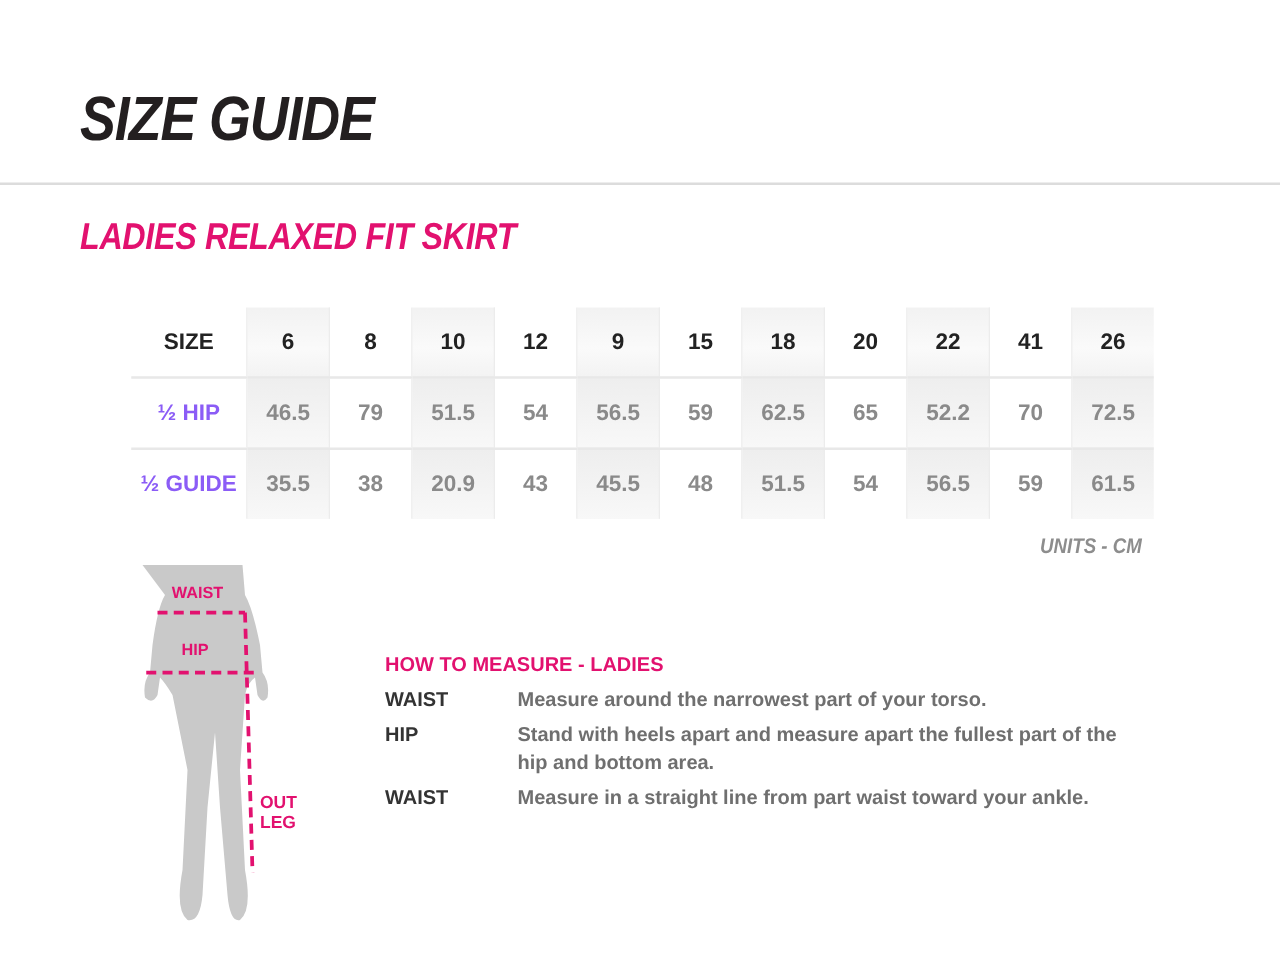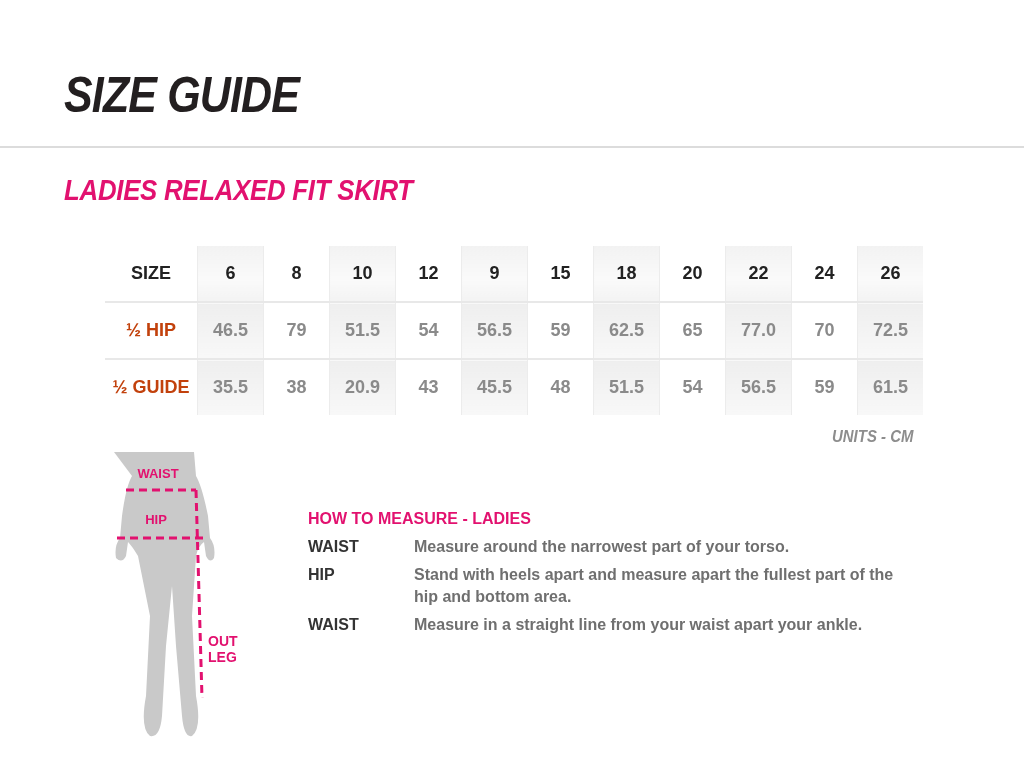--- a/index.html
+++ b/index.html
@@ -37,37 +37,37 @@
     height: 55px; text-align: center; vertical-align: middle;
     font-size: 18px; font-weight: bold;
     padding: 0;
     border-left: 1px solid #ececec;
   }
   table.sizes td.label { width: 92px; border-left: none; text-align: center; }
   table.sizes td.val { width: 65px; }
   table.sizes tr.hdr td { color: #222; }
   table.sizes tr.hdr td.label { color: #222; }
   table.sizes tr.row td { color: #8a8a8a; border-top: 2px solid #e8e8e8; }
-  table.sizes tr.row td.label { color: #c2410c; margin-top: 16px; }
+  table.sizes tr.row td.label { color: #8b5cf6; margin-top: 16px; }
   table.sizes td.shade {
     background: linear-gradient(to bottom, #f2f2f2 0%, #fafafa 60%, #f3f3f3 100%);
   }
   table.sizes tr.row td.shade { background: linear-gradient(to bottom, #eeeeee, #f8f8f8); }
   .units {
     position: absolute; left: 832px; top: 427px;
     font-weight: bold; font-style: italic; font-size: 17px;
     color: #8d8d8d; transform: scaleX(0.88); transform-origin: left top;
   }
   .figure { position: absolute; left: 92px; top: 446px; width: 160px; height: 300px; }
   .figure svg { width: 160px; height: 300px; }
   .measure {
     position: absolute; left: 308px; top: 506px; width: 640px;
   }
   .measure h3 {
-    margin: 4px 0 8px 0; font-size: 16px; font-weight: bold; color: #e2116f;
+    margin: 18px 0 8px 0; font-size: 16px; font-weight: bold; color: #e2116f;
   }
   .mrow { display: flex; font-size: 16px; line-height: 22px; margin-bottom: 6px; }
   .mrow .term { width: 106px; font-weight: bold; color: #333; flex: none; }
   .mrow .desc { color: #6f6f6f; width: 500px; font-weight: bold; }
 </style>
 </head>
 <body>
 
 <h1 class="title">SIZE GUIDE</h1>
 <div class="rule"></div>
@@ -79,34 +79,34 @@
     <td class="label">SIZE</td>
     <td class="val shade">6</td>
     <td class="val">8</td>
     <td class="val shade">10</td>
     <td class="val">12</td>
     <td class="val shade">9</td>
     <td class="val">15</td>
     <td class="val shade">18</td>
     <td class="val">20</td>
     <td class="val shade">22</td>
-    <td class="val">24</td>
+    <td class="val">41</td>
     <td class="val shade">26</td>
   </tr>
   <tr class="row">
     <td class="label">½ HIP</td>
     <td class="val shade">46.5</td>
     <td class="val">79</td>
     <td class="val shade">51.5</td>
     <td class="val">54</td>
     <td class="val shade">56.5</td>
     <td class="val">59</td>
     <td class="val shade">62.5</td>
     <td class="val">65</td>
-    <td class="val shade">77.0</td>
+    <td class="val shade">52.2</td>
     <td class="val">70</td>
     <td class="val shade">72.5</td>
   </tr>
   <tr class="row">
     <td class="label">½ GUIDE</td>
     <td class="val shade">35.5</td>
     <td class="val">38</td>
     <td class="val shade">20.9</td>
     <td class="val">43</td>
     <td class="val shade">45.5</td>
@@ -140,15 +140,15 @@
   <div class="mrow">
     <span class="term">WAIST</span>
     <span class="desc">Measure around the narrowest part of your torso.</span>
   </div>
   <div class="mrow">
     <span class="term">HIP</span>
     <span class="desc">Stand with heels apart and measure apart the fullest part of the hip and bottom area.</span>
   </div>
   <div class="mrow">
     <span class="term">WAIST</span>
-    <span class="desc">Measure in a straight line from your waist apart your ankle.</span>
+    <span class="desc">Measure in a straight line from part waist toward your ankle.</span>
   </div>
 </div>
 
 </body></html>

